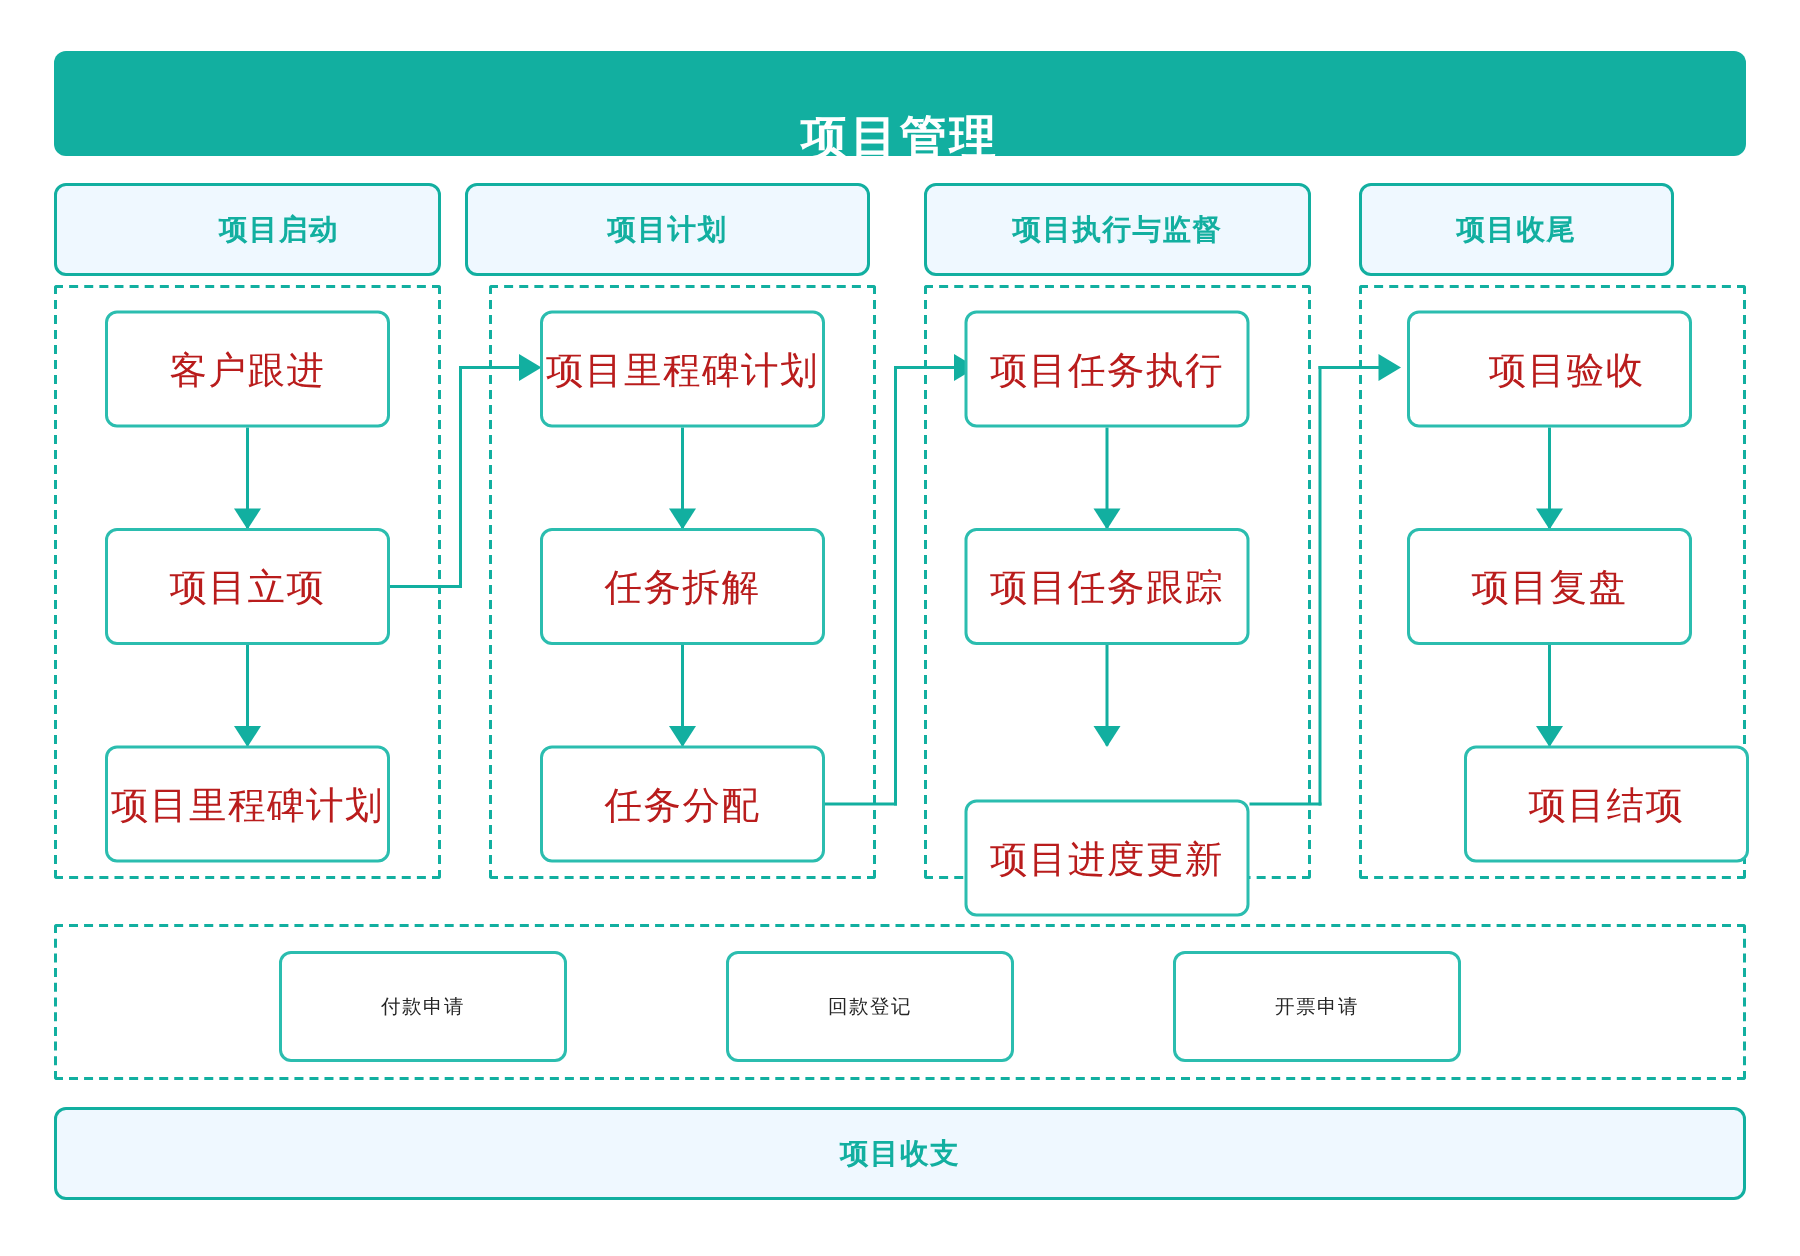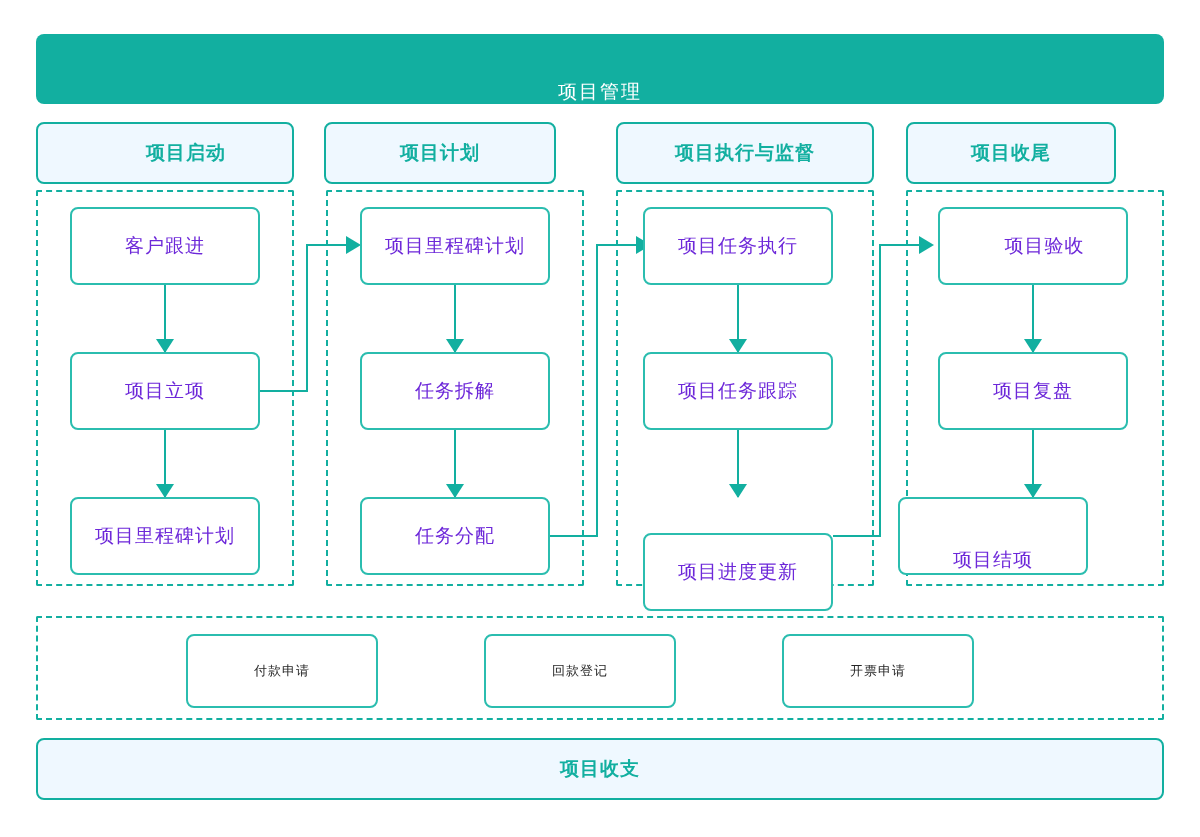--- a/index.html
+++ b/index.html
@@ -29,22 +29,22 @@
     width: 1128px;
     height: 70px;
     background: #12AFA0;
     border-radius: 8px;
     display: flex;
     align-items: center;
     justify-content: center;
   }
   .top-banner-title {
     color: #ffffff;
-    font-size: 19px;
-    font-weight: normal;
+    font-size: 31px;
+    font-weight: bold;
     letter-spacing: 2px;
     margin-top: 46px;
   }
 
   
   .phase-header {
     position: absolute;
     top: 122px;
     height: 62px;
     background: #EFF8FF;
@@ -80,22 +80,22 @@
     background: #ffffff;
     border: 2px solid #2BBDAF;
     border-radius: 8px;
     display: flex;
     align-items: center;
     justify-content: center;
     box-sizing: border-box;
     z-index: 3;
   }
   .node-label {
-    color: #6d28d9;
-    font-size: 19px;
+    color: #b91c1c;
+    font-size: 25px;
     font-weight: normal;
     letter-spacing: 1px;
     white-space: nowrap;
   }
 
   
   .v-arrow {
     position: absolute;
     width: 2px;
     background: #12AFA0;
@@ -196,21 +196,21 @@
 
 <div class="canvas">
 
   <div class="top-banner">
     <span class="top-banner-title">项目管理</span>
   </div>
 
   <div class="phase-header" style="left:36px; width:258px;padding-left:42px;">
     <span class="phase-header-label">项目启动</span>
   </div>
-  <div class="phase-header" style="left:324px; width:232px;justify-content:center;">
+  <div class="phase-header" style="left:310px; width:270px;justify-content:center;">
     <span class="phase-header-label">项目计划</span>
   </div>
   <div class="phase-header" style="left:616px; width:258px;">
     <span class="phase-header-label">项目执行与监督</span>
   </div>
   <div class="phase-header" style="left:906px; width:210px;">
     <span class="phase-header-label">项目收尾</span>
   </div>
 
   <div class="phase-col" style="left:36px; width:258px;"></div>
@@ -253,21 +253,21 @@
   </div>
   <div class="v-arrow" style="left:737px; top:285px; height:67px;"></div>
   <div class="v-arrow" style="left:737px; top:430px; height:67px;"></div>
 
   <div class="node" style="left:938px; top:207px;padding-left:23px;">
     <span class="node-label">项目验收</span>
   </div>
   <div class="node" style="left:938px; top:352px;">
     <span class="node-label">项目复盘</span>
   </div>
-  <div class="node" style="left:898px; top:497px;align-items:flex-end;">
+  <div class="node" style="left:976px; top:497px;">
     <span class="node-label">项目结项</span>
   </div>
   <div class="v-arrow" style="left:1032px; top:285px; height:67px;"></div>
   <div class="v-arrow" style="left:1032px; top:430px; height:67px;"></div>
 
   <div class="elbow" style="left:260px; top:240px; width:106px; height:152px;">
     <div class="seg-h" style="left:0px; top:150px; width:48px;"></div>
     <div class="seg-v" style="left:46px; top:4px; height:148px;"></div>
     <div class="seg-h" style="left:46px; top:4px; width:46px;"></div>
     <div class="head" style="left:86px; top:-4px;"></div>

